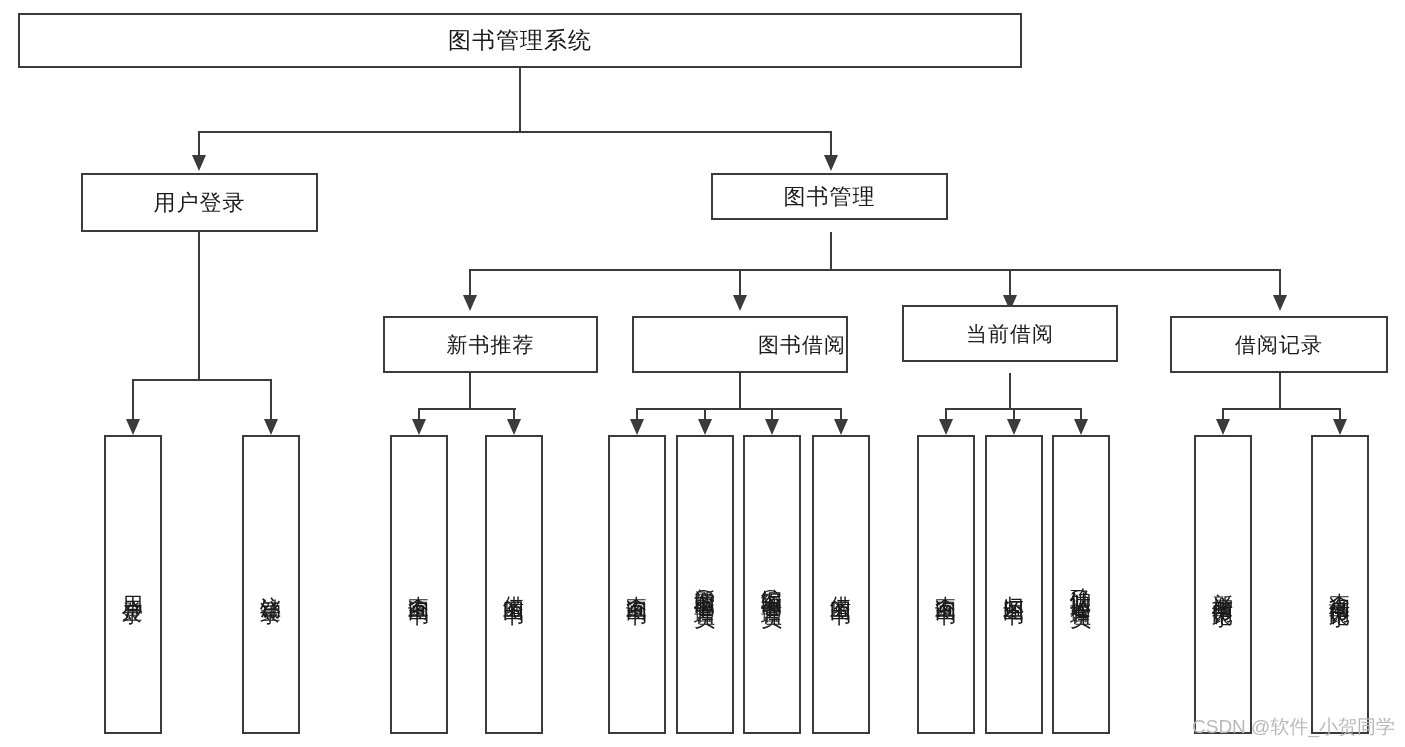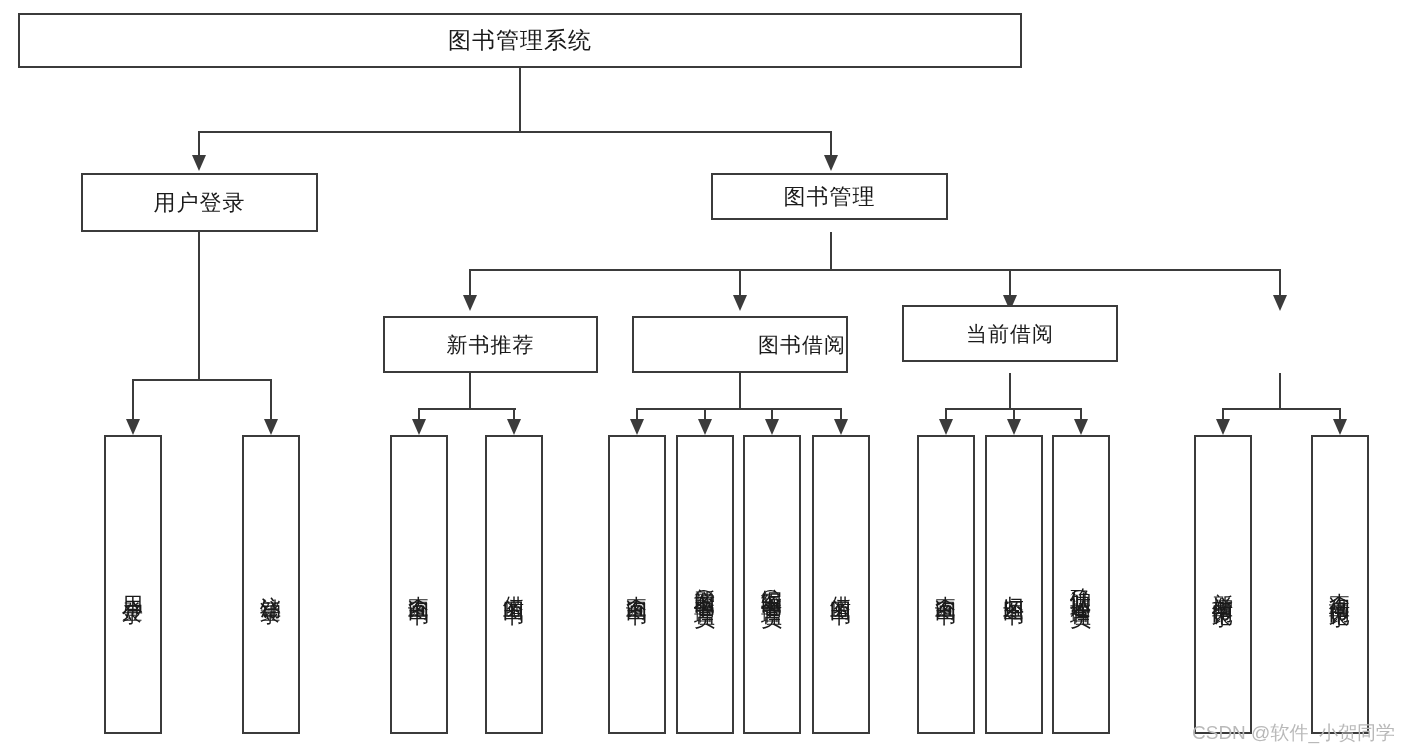--- a/index.html
+++ b/index.html
@@ -72,21 +72,20 @@
     border-top: 16px solid #3b3b3b;
   }
 
   
   #watermark {
     position: absolute;
     color: #b9b9b9;
     font-size: 19px;
     white-space: nowrap;
     pointer-events: none;
-    margin-top: 6px;
   }
 </style>
 </head>
 <body>
 
 <div id="canvas">
 
   <div class="node root" style="left:18px; top:13px; width:1004px; height:55px;">
     <span>图书管理系统</span>
   </div>
@@ -127,20 +126,23 @@
 
   <div class="node lvl3" style="left:363px; top:316px; width:215px; height:57px;margin-left:20px;">
     <span>新书推荐</span>
   </div>
   <div class="node lvl3" style="left:632px; top:316px; width:216px; height:57px;justify-content:flex-end;">
     <span>图书借阅</span>
   </div>
   <div class="node lvl3" style="left:902px; top:305px; width:216px; height:57px;">
     <span>当前借阅</span>
   </div>
+  <div class="node lvl3" style="left:1170px; top:316px; width:218px; height:57px;">
+    <span>借阅记录</span>
+  </div>
 
   <div class="edge v" style="left:469px; top:373px; width:2px; height:36px;"></div>
   <div class="edge h" style="left:418px; top:408px; width:98px; height:2px;"></div>
   <div class="edge v" style="left:418px; top:408px; width:2px; height:16px;"></div>
   <div class="arrow" style="left:412px; top:419px;"></div>
   <div class="edge v" style="left:513px; top:408px; width:2px; height:16px;"></div>
   <div class="arrow" style="left:507px; top:419px;"></div>
 
   <div class="edge v" style="left:739px; top:373px; width:2px; height:36px;"></div>
   <div class="edge h" style="left:636px; top:408px; width:206px; height:2px;"></div>

